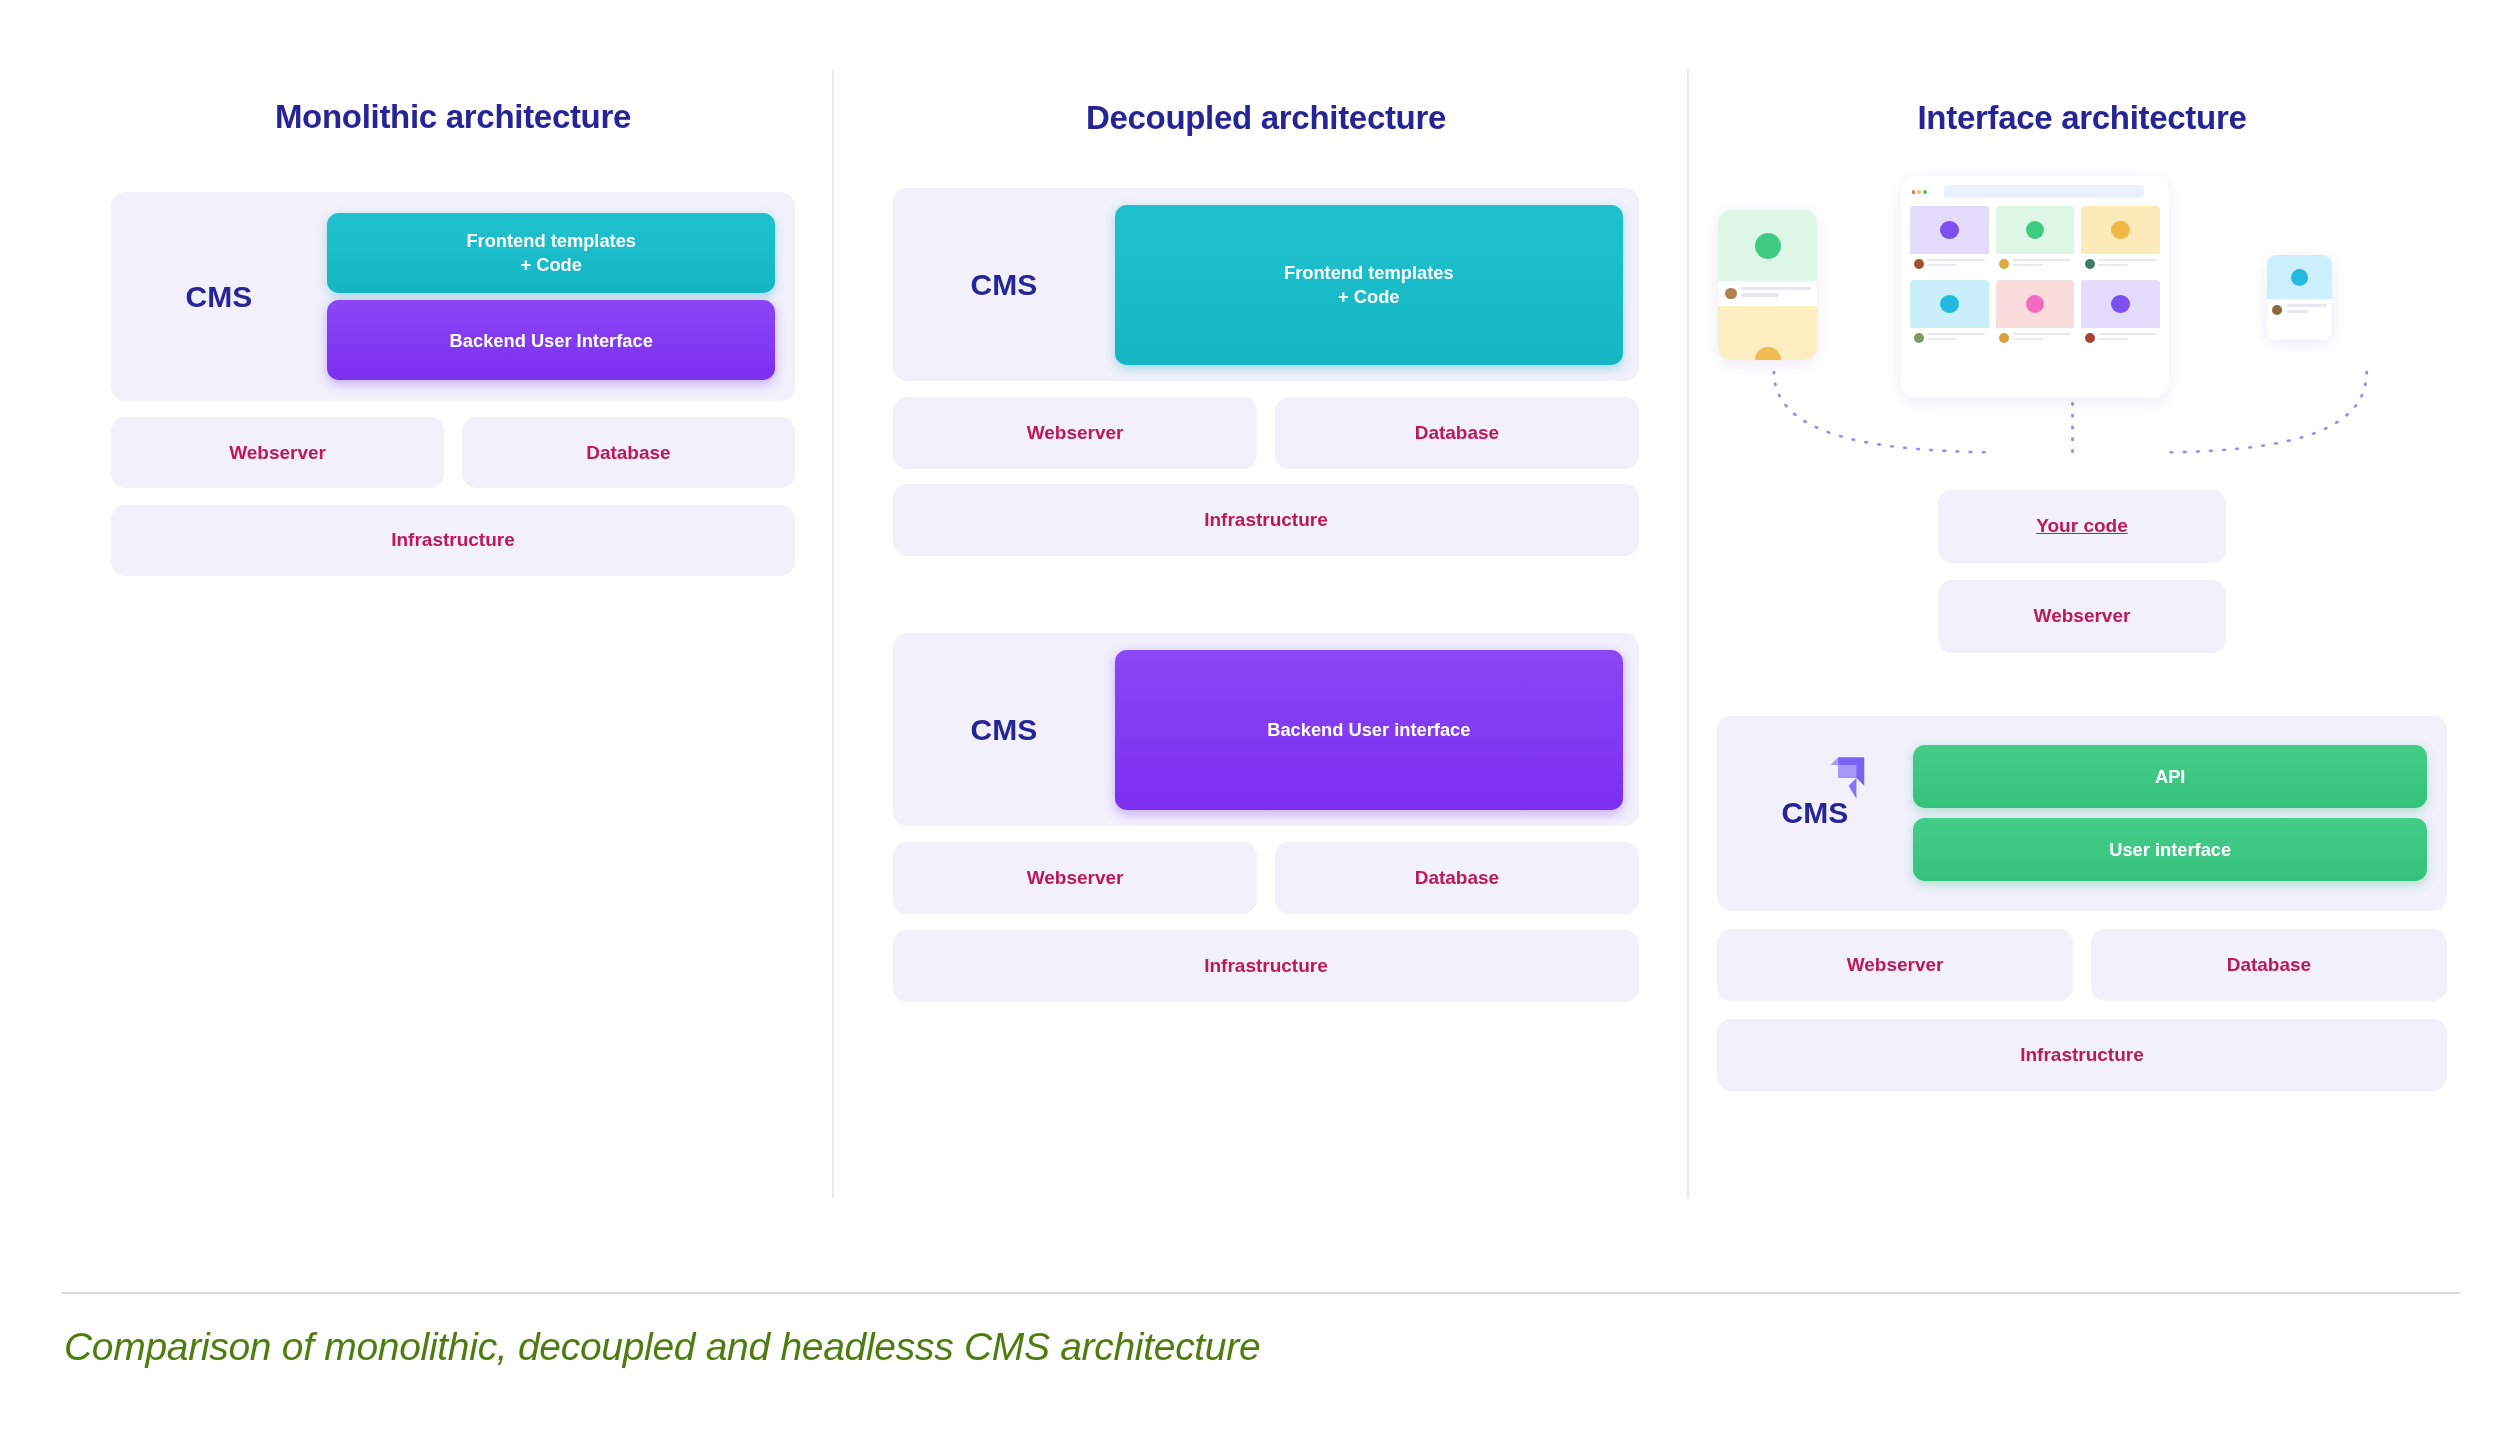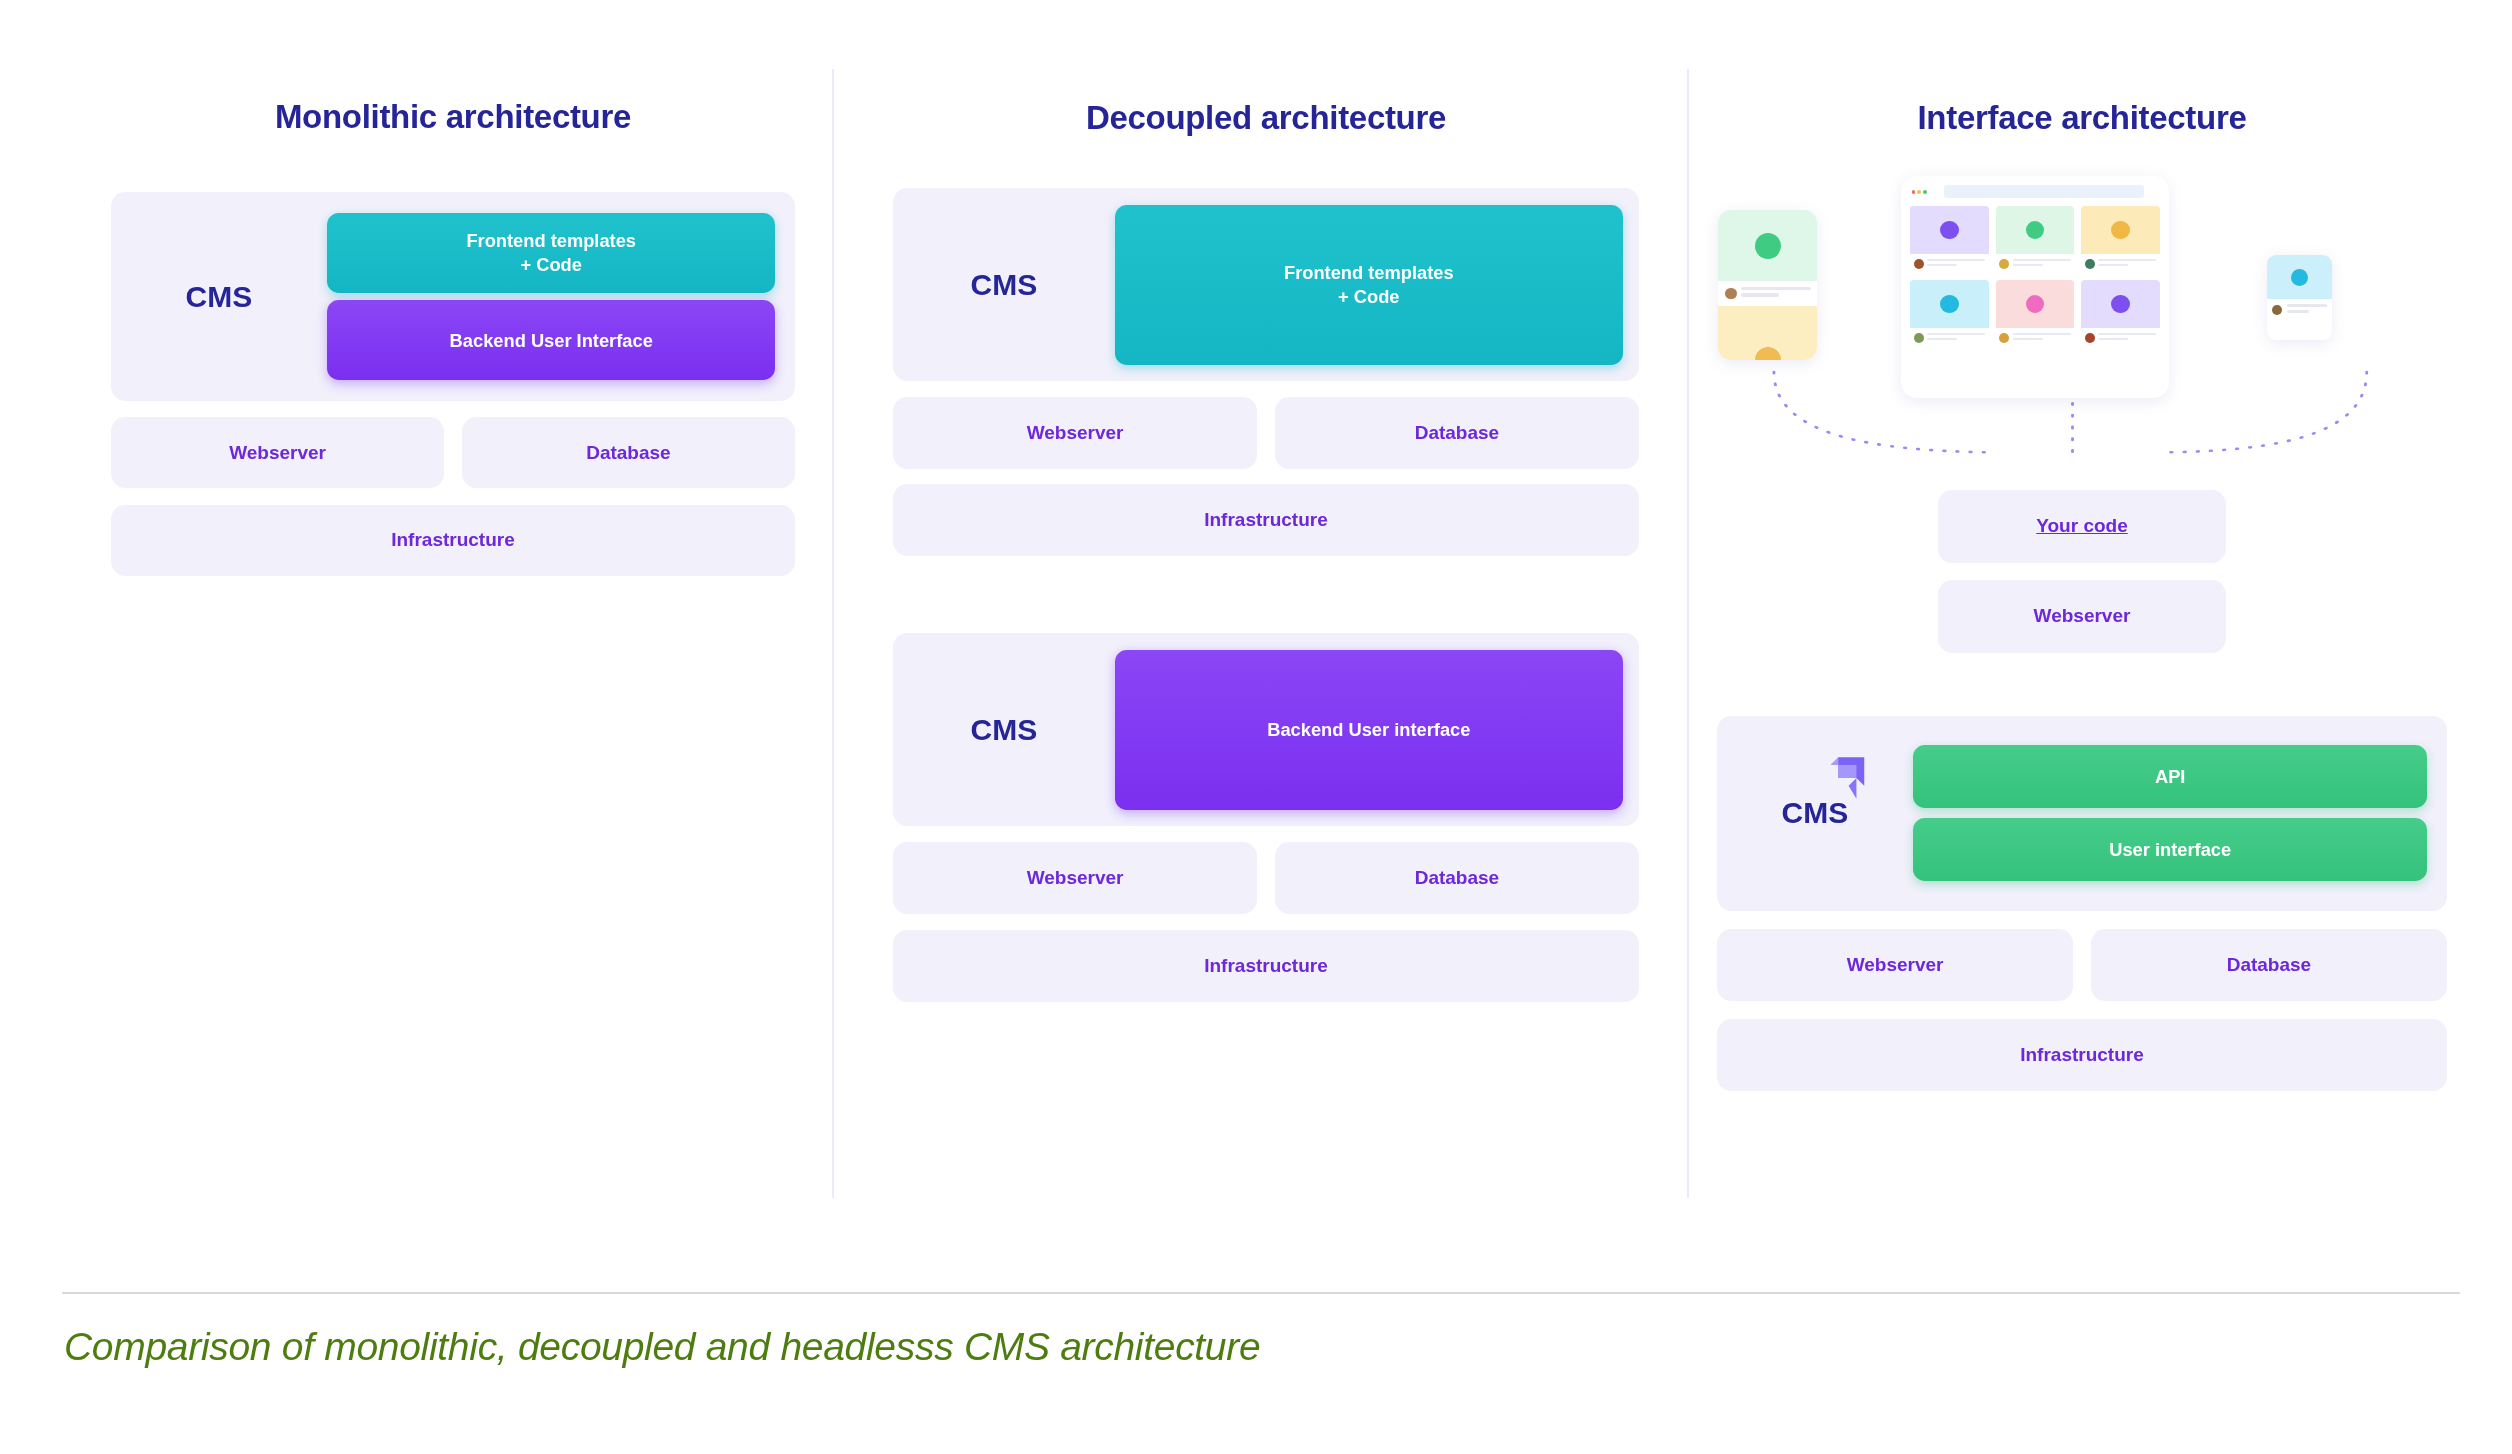--- a/index.html
+++ b/index.html
@@ -65,21 +65,21 @@
 
   
   .panel {
     background: #f1f0fb;
     border-radius: 14.4px;
     box-sizing: border-box;
   }
   .plain-box {
     background: #f1f0fb;
     border-radius: 14.4px;
-    color: #6d28d9;
+    color: #be185d;
     font-size: 19px;
     font-weight: 700;
     display: flex;
     align-items: center;
     justify-content: center;
     box-sizing: border-box;
     text-align: center;
   }
   .row2 {
     display: flex;

